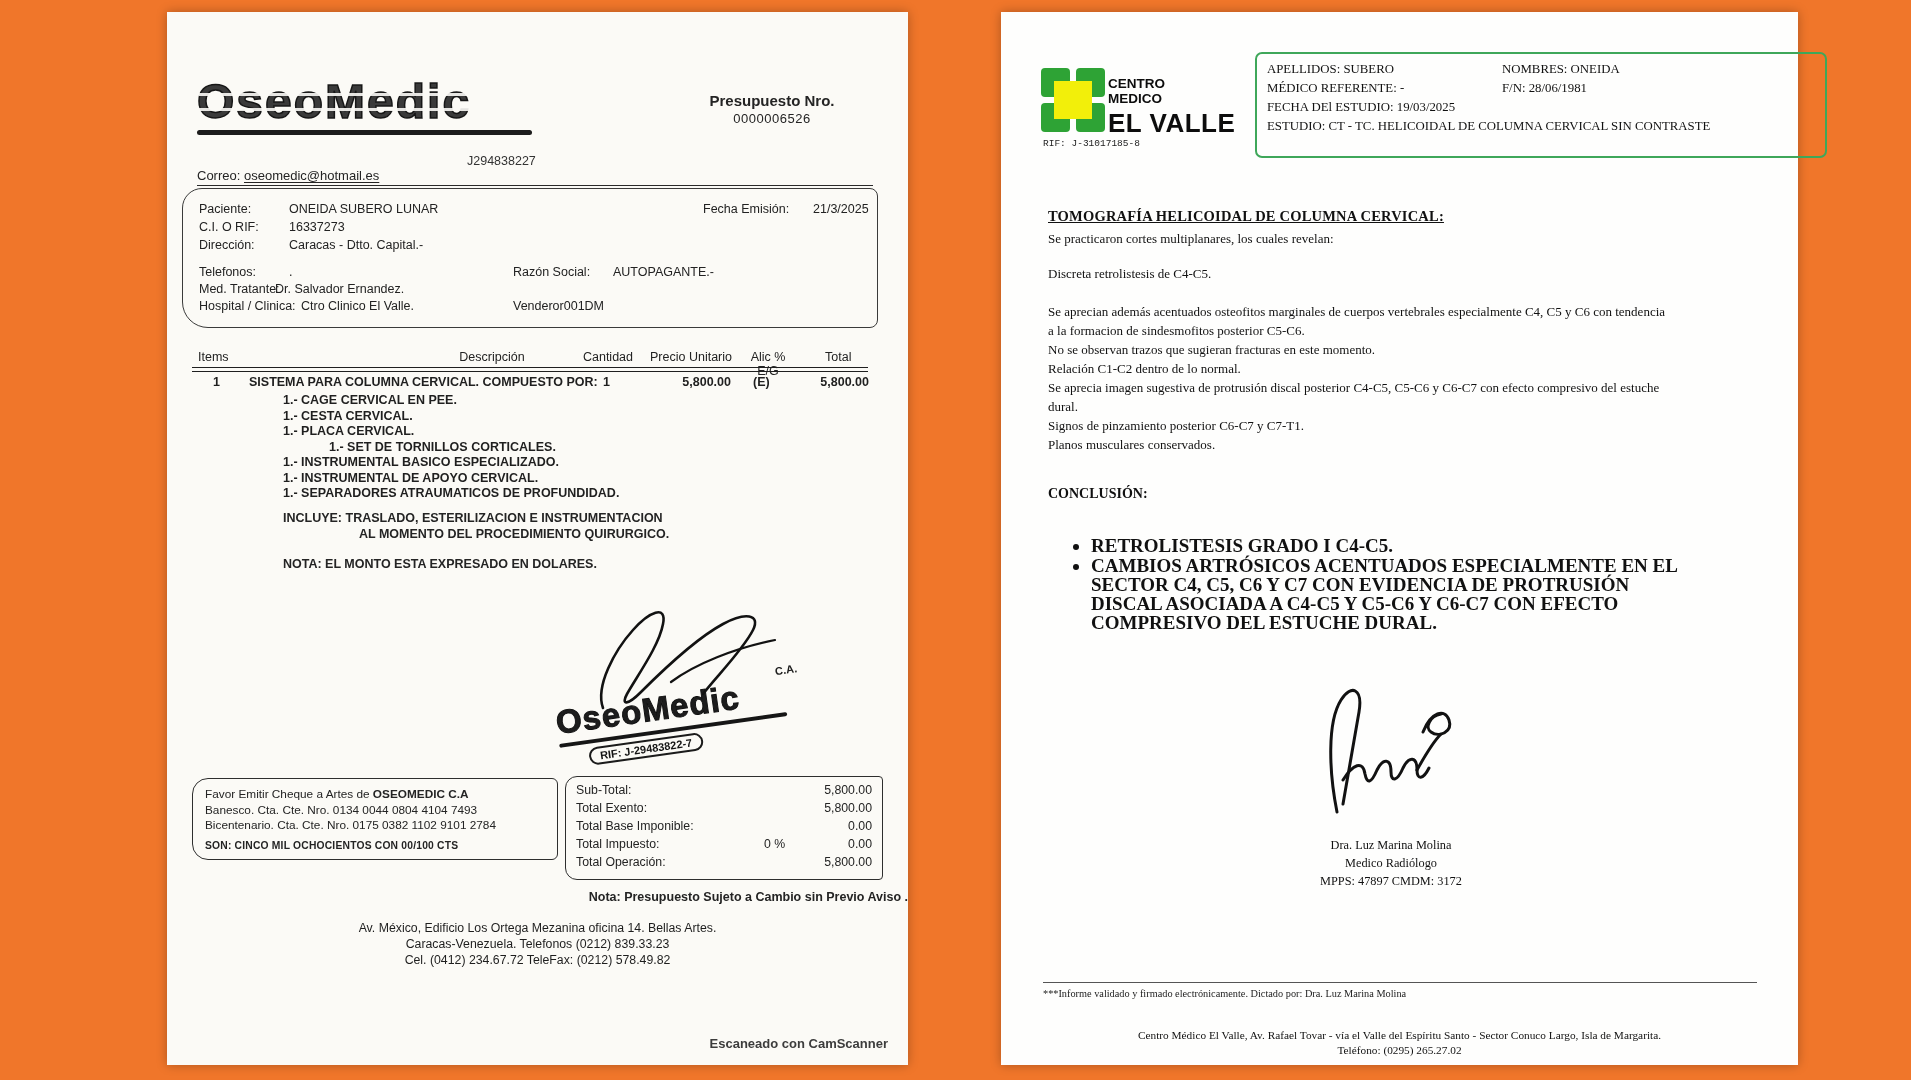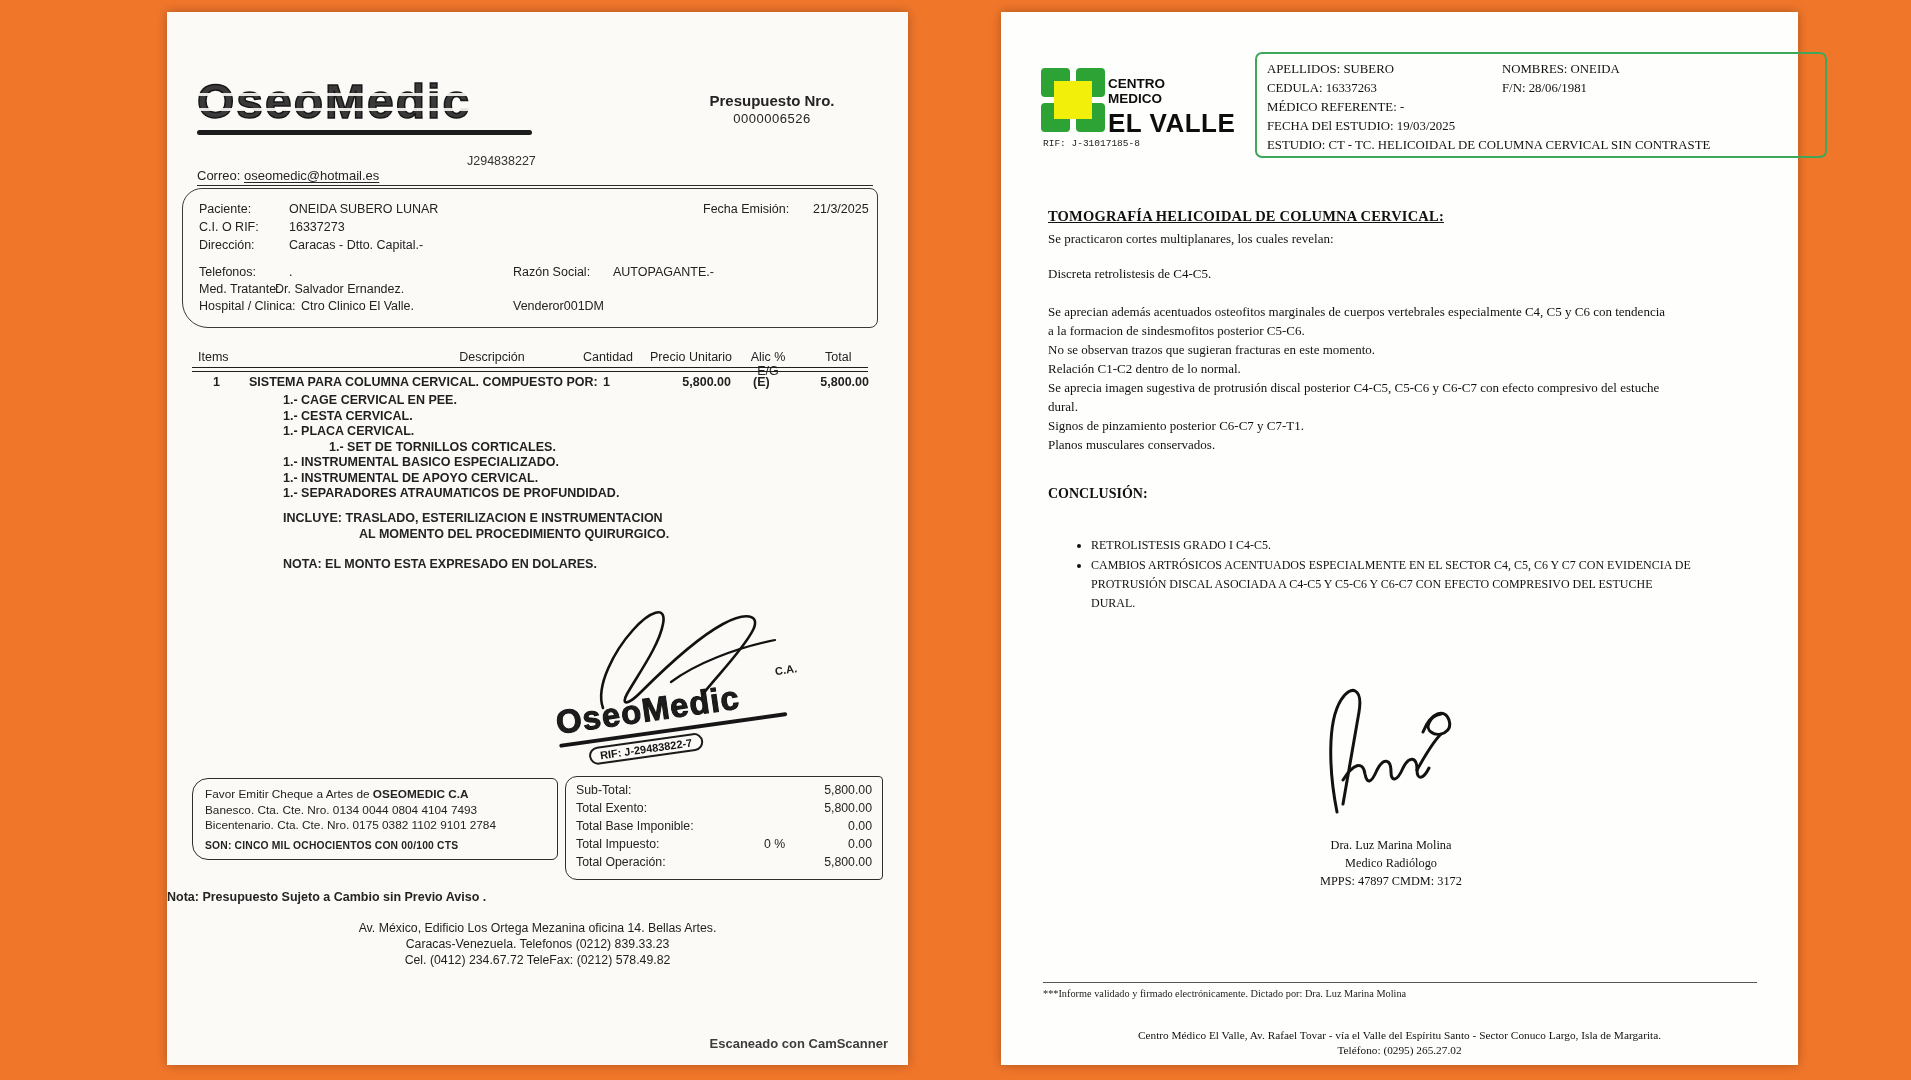--- a/index.html
+++ b/index.html
@@ -54,42 +54,42 @@
   .stamp-rif{display:inline-block;margin:4px 0 0 28px;border:2px solid #1b1b1b;border-radius:9px;padding:1px 9px;font-size:11px;font-weight:bold;color:#151515;background:rgba(251,250,246,.6);}
 
   .pay-box{left:25px;top:766px;width:366px;height:82px;border:1.7px solid #2e2e2e;border-radius:16px 6px 6px 16px;font-size:11.8px;padding:8px 0 0 12px;box-sizing:border-box;line-height:15.5px;}
   .pay-son{font-size:10.3px;font-weight:bold;margin-top:4px;letter-spacing:.2px;}
   .totals-box{left:398px;top:764px;width:316px;height:102px;border:1.7px solid #2e2e2e;border-radius:12px 4px 4px 12px;font-size:12.3px;}
   .tot-row{position:absolute;left:10px;right:10px;height:17px;}
   .tot-lab{position:absolute;left:0;}
   .tot-pct{position:absolute;left:188px;}
   .tot-val{position:absolute;right:0;}
 
-  .foot-nota{left:0;top:878px;width:741px;text-align:left;font-weight:bold;font-size:12.5px;}
+  .foot-nota{left:0;top:878px;width:741px;text-align:right;font-weight:bold;font-size:12.5px;}
   .addr{left:0;width:741px;text-align:center;font-size:12.3px;line-height:16px;color:#1e1e1e;}
   .camscanner{right:20px;top:1024px;font-size:13px;font-weight:bold;color:#3c3c3c;}
 
   
   .cm-icon{left:40px;top:56px;width:64px;height:64px;}
   .cm-sq{position:absolute;width:29px;height:29px;background:#2ea335;border-radius:4px;}
   .cm-yellow{position:absolute;left:13px;top:13px;width:38px;height:38px;background:#f2ef0a;}
   .cm-name-sm{left:107px;top:64px;font-family:"Liberation Sans",sans-serif;font-weight:bold;font-size:13.5px;line-height:15px;color:#0d0d0d;}
   .cm-name-lg{left:107px;top:96px;font-family:"Liberation Sans",sans-serif;font-weight:bold;font-size:26px;letter-spacing:.5px;color:#0d0d0d;}
   .cm-rif{left:42px;top:126px;font-family:Liberation Mono, monospace;font-size:9.5px;color:#222;}
 
   .green-box{left:254px;top:40px;width:572px;height:106px;border:2px solid #3fa75a;border-radius:7px;font-size:12.8px;line-height:19px;padding:6px 0 0 10px;box-sizing:border-box;}
   .gb-col2{position:absolute;left:245px;top:6px;line-height:19px;}
 
   .rep-title{left:47px;top:196px;font-weight:bold;font-size:14.5px;text-decoration:underline;letter-spacing:.2px;}
   .rep-intro{left:47px;top:219px;font-size:13px;}
   .rep-findings{left:47px;top:252px;width:716px;font-size:13px;line-height:19px;}
   .rep-conclusion-title{left:47px;top:474px;font-weight:bold;font-size:14px;}
   .rep-bullets{left:72px;top:524px;width:622px;}
   .rep-bullets ul{margin:0;padding-left:18px;}
-  .rep-bullets li{font-weight:normal;font-size:12px;line-height:19px;margin-bottom:1px;}
+  .rep-bullets li{font-weight:bold;font-size:19px;line-height:19px;margin-bottom:1px;}
   .sig-right{left:318px;top:660px;}
   .doctor-block{left:280px;top:824px;width:220px;text-align:center;font-size:12.3px;line-height:18px;}
   .validation{left:42px;top:970px;width:714px;border-top:1px solid #555;padding-top:5px;font-size:10.3px;color:#222;}
   .rep-footer{left:0;top:1016px;width:797px;text-align:center;font-size:11.3px;line-height:15px;color:#111;}
 
   svg path{fill:none;stroke:#121212;stroke-linecap:round;}
 </style>
 </head>
 <body>
 
@@ -226,21 +226,20 @@
   </div>
   <div class="abs cm-name-sm">
     <div>CENTRO</div>
     <div>MEDICO</div>
   </div>
   <div class="abs cm-name-lg">EL VALLE</div>
   <div class="abs cm-rif">RIF: J-31017185-8</div>
 
   <div class="abs green-box">
     <div>APELLIDOS: SUBERO</div>
-    <div>CEDULA: 16337263</div>
     <div>MÉDICO REFERENTE:   -</div>
     <div>FECHA DEl ESTUDIO: 19/03/2025</div>
     <div>ESTUDIO: CT - TC. HELICOIDAL DE COLUMNA CERVICAL SIN CONTRASTE</div>
     <div class="gb-col2">
       <div>NOMBRES: ONEIDA</div>
       <div>F/N: 28/06/1981</div>
     </div>
   </div>
 
   <div class="abs rep-title">TOMOGRAFÍA  HELICOIDAL DE COLUMNA CERVICAL:</div>

